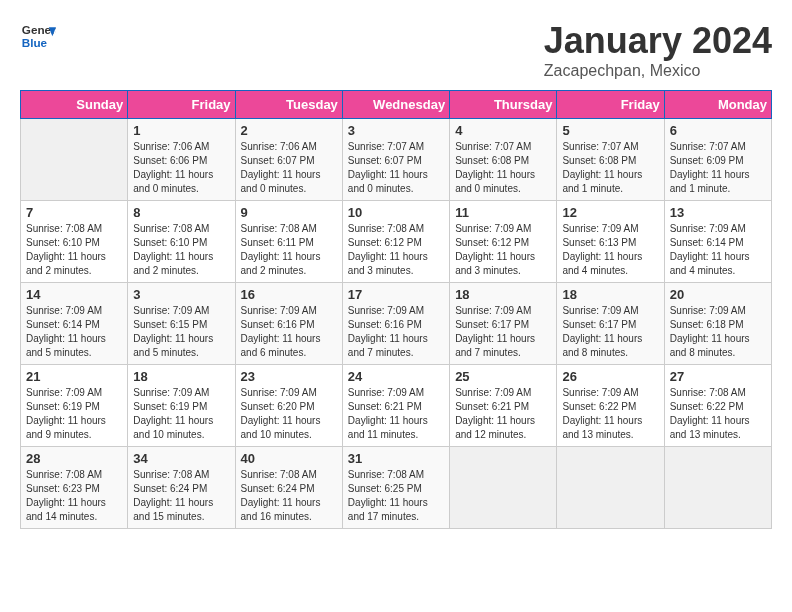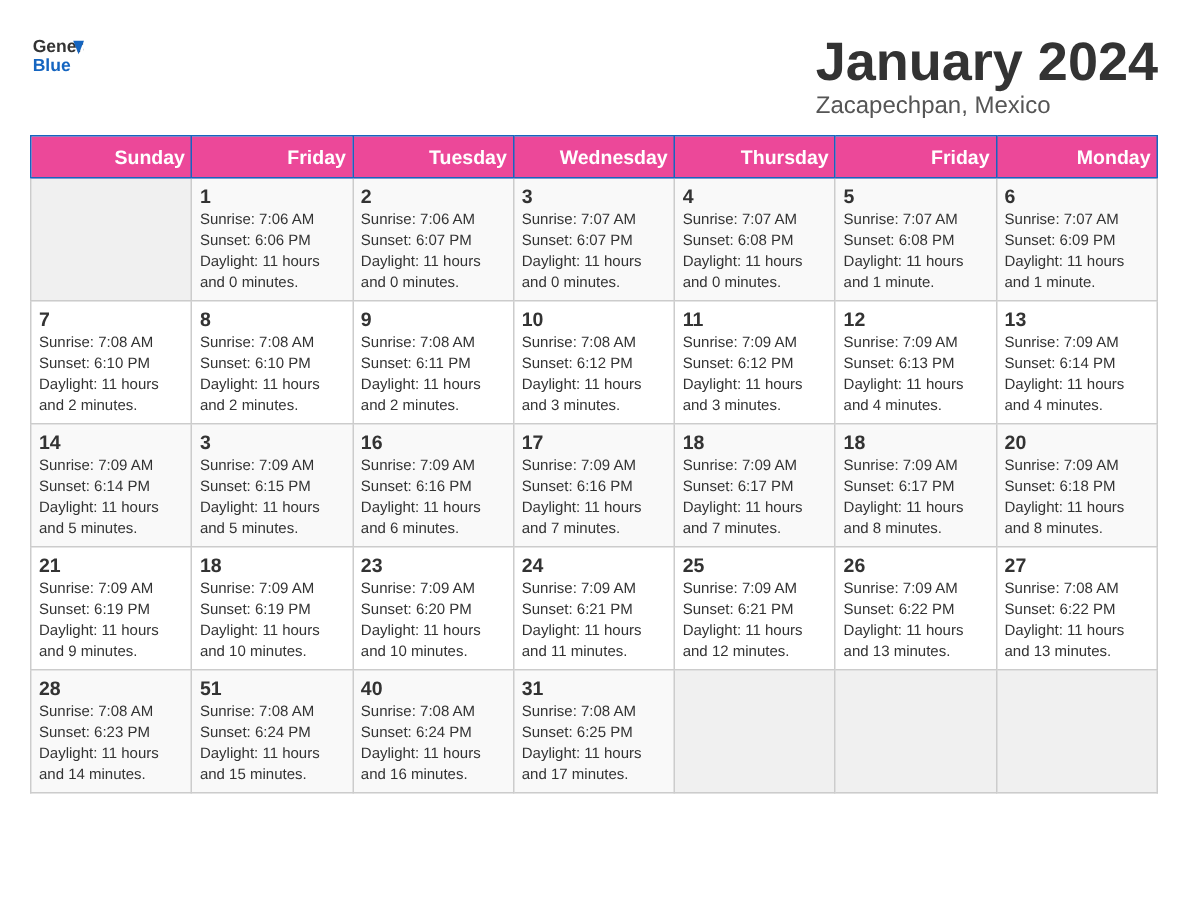--- a/index.html
+++ b/index.html
@@ -310,21 +310,21 @@
       </tr>
       <tr>
         <td>
           <span class="day-num">28</span>
           <div class="day-info" style="white-space: pre-line;">Sunrise: 7:08 AM
 Sunset: 6:23 PM
 Daylight: 11 hours
 and 14 minutes.</div>
         </td>
         <td>
-          <span class="day-num">51</span>
+          <span class="day-num">34</span>
           <div class="day-info" style="white-space: pre-line;">Sunrise: 7:08 AM
 Sunset: 6:24 PM
 Daylight: 11 hours
 and 15 minutes.</div>
         </td>
         <td>
           <span class="day-num">40</span>
           <div class="day-info" style="white-space: pre-line;">Sunrise: 7:08 AM
 Sunset: 6:24 PM
 Daylight: 11 hours

